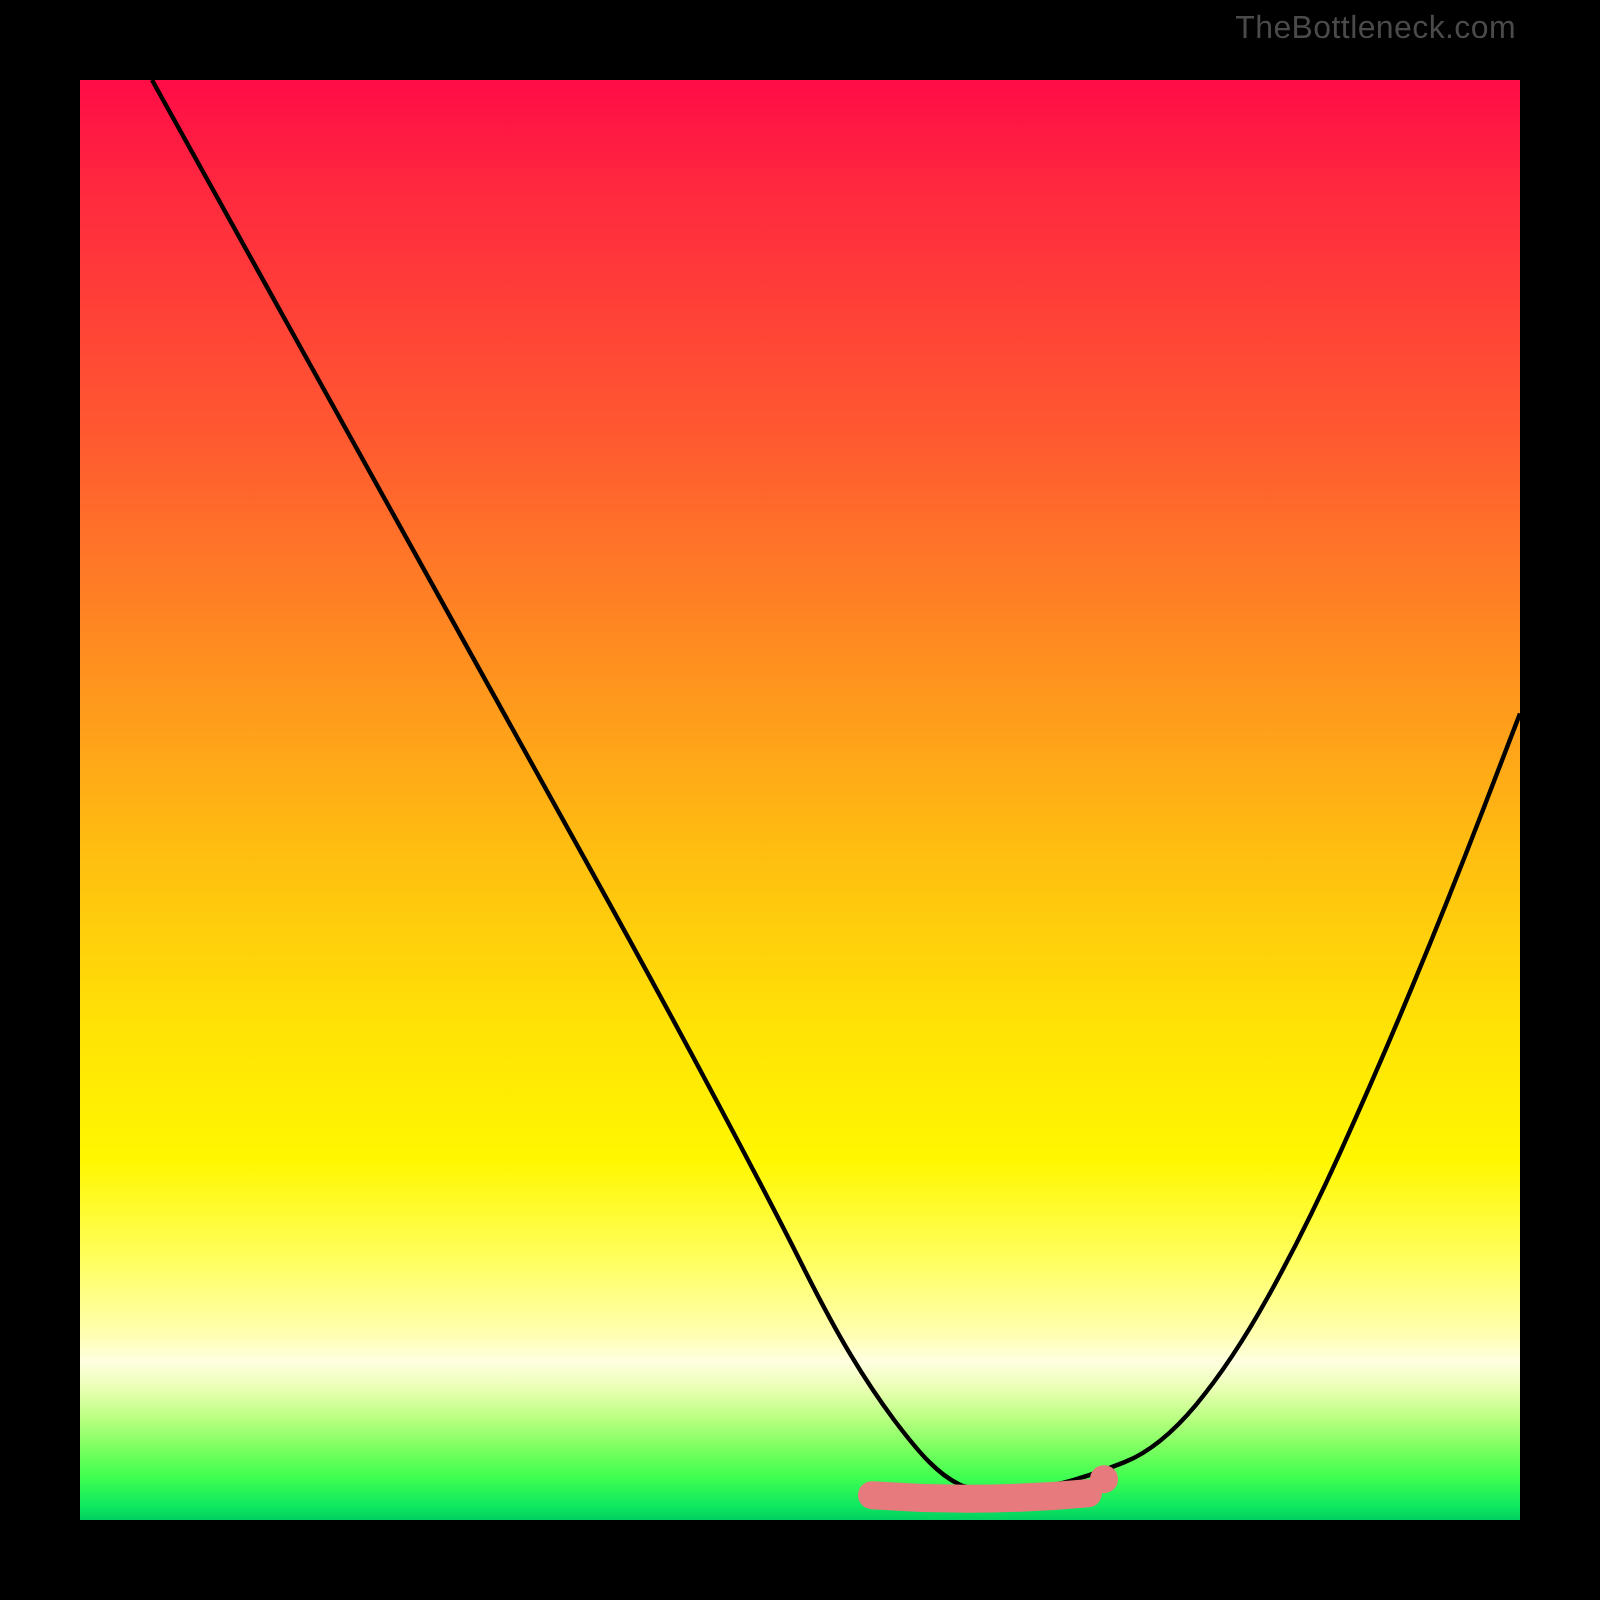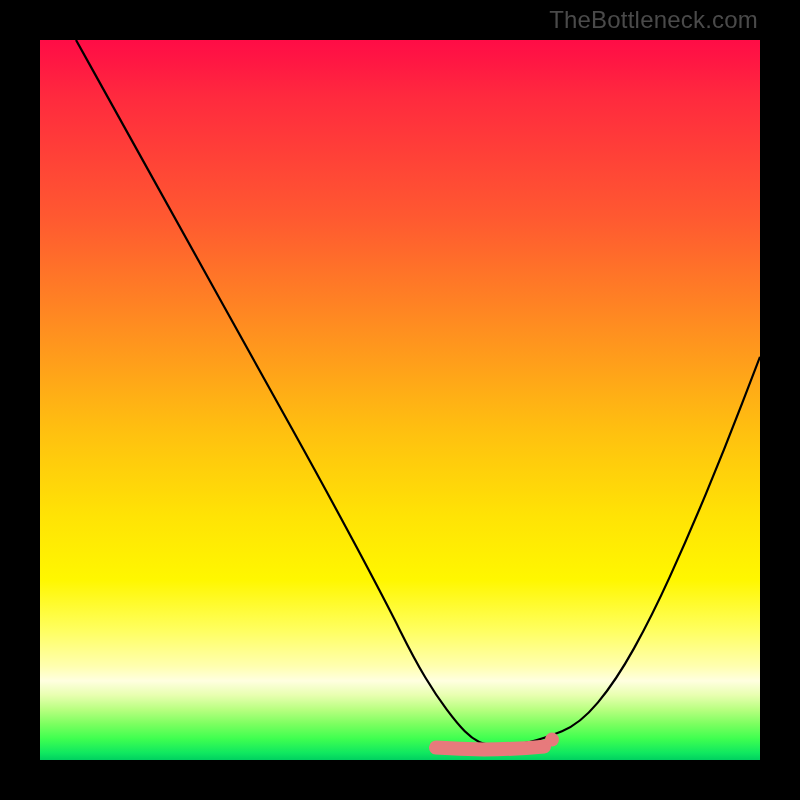--- a/index.html
+++ b/index.html
@@ -53,21 +53,21 @@
     position: absolute;
     left: 0; top: 0;
     width: 100%;
     height: 100%;
   }
   .watermark {
     position: absolute;
     top: 6px;
     right: 42px;
     color: #4a4a4a;
-    font-size: 24px;
+    font-size: 16px;
     font-weight: 500;
     letter-spacing: 0.2px;
   }
 </style>
 </head>
 <body>
 
 <div class="frame">
 
   <div class="watermark">TheBottleneck.com</div>

